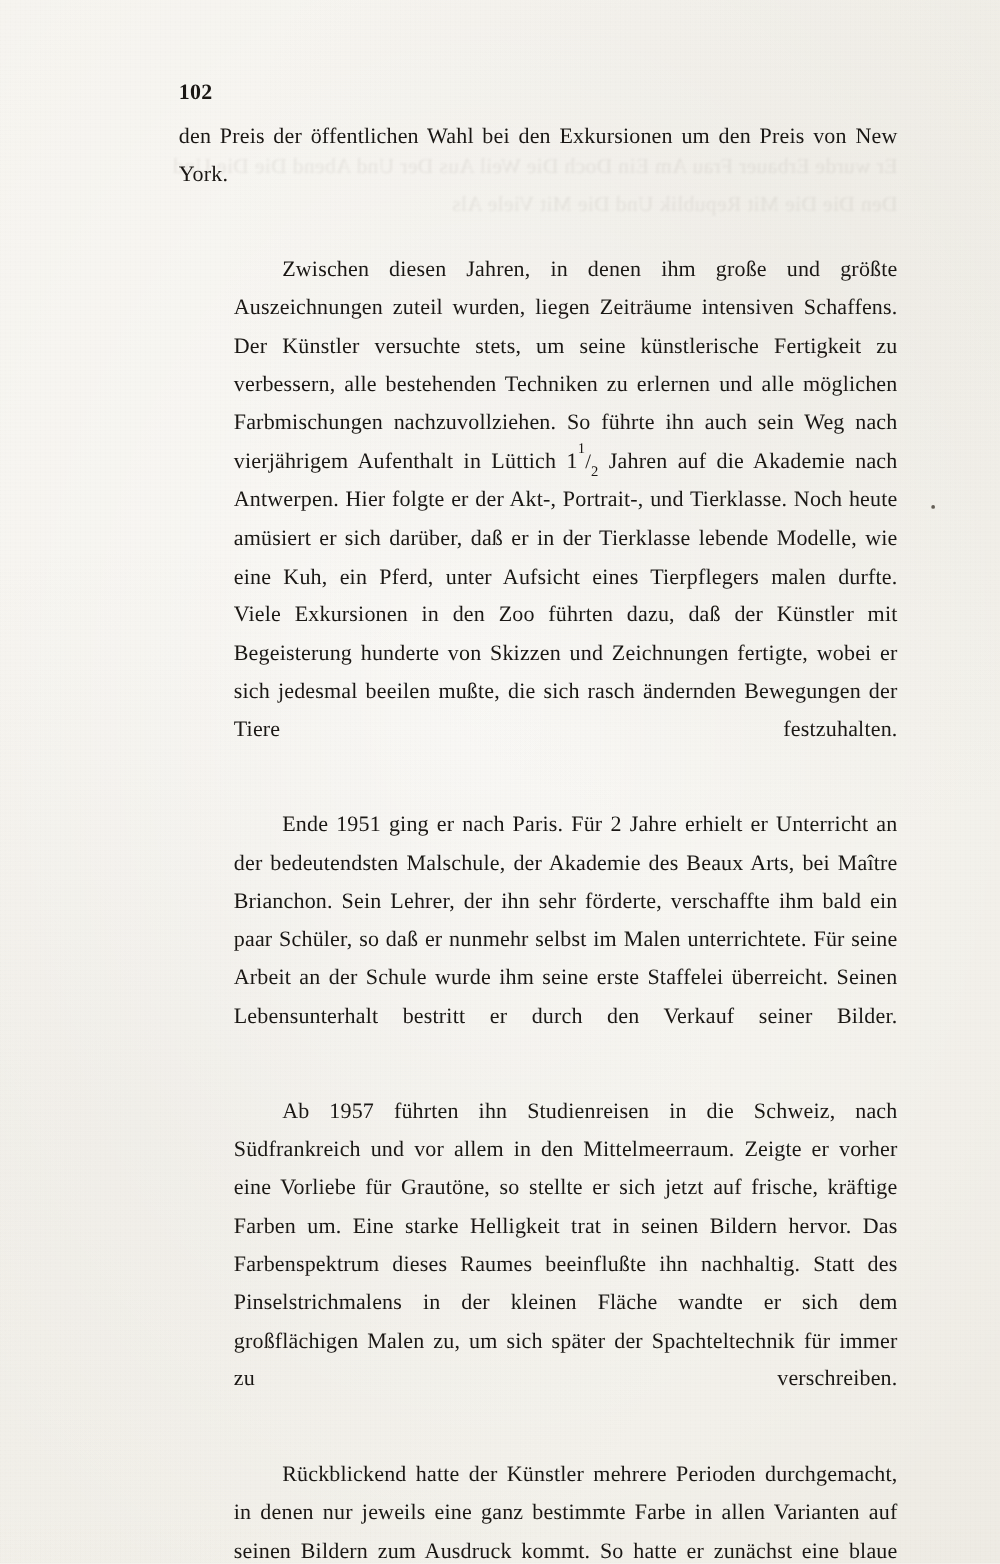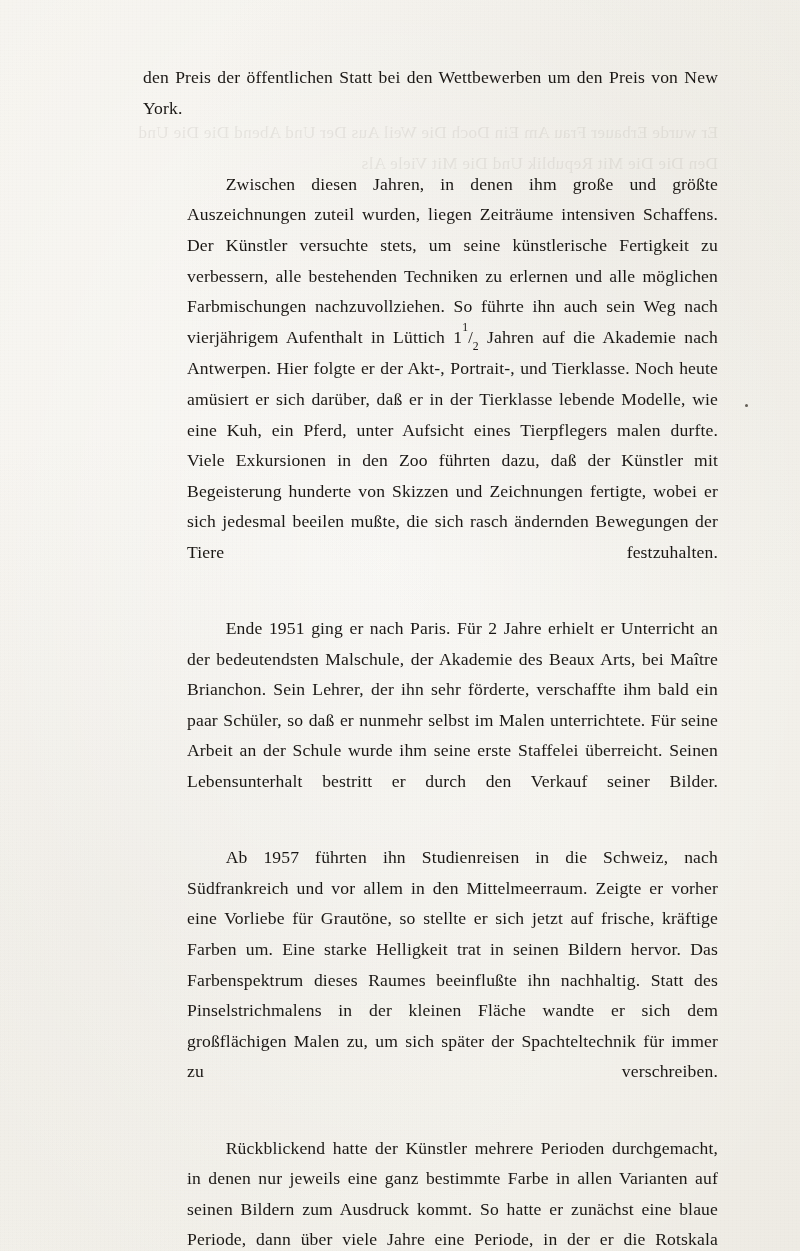--- a/index.html
+++ b/index.html
@@ -138,22 +138,23 @@
   <div class="grain"></div>
 
   <div class="bleed">Er wurde Erbauer Frau Am Ein Doch Die Weil Aus Der Und Abend Die Die Und Den Die Die Mit Republik Und Die Mit Viele Als</div>
 
   <div class="inkwash"></div>
 
   <div class="speck"></div>
 
   <div class="content">
 
+    <div class="folio">102</div>
 
-    <p class="para">den Preis der öffentlichen Statt bei den Wettbewerben um den Preis von New York.</p>
+    <p class="para">den Preis der öffentlichen Wahl bei den Exkursionen um den Preis von New York.</p>
 
     <p class="para indent"><span>Zwischen diesen Jahren, in denen ihm große und größte Auszeichnungen zuteil wurden, liegen Zeiträume intensiven Schaffens. Der Künstler versuchte stets, um seine künstlerische Fertigkeit zu verbessern, alle bestehenden Techniken zu erlernen und alle möglichen Farbmischungen nachzuvollziehen. So führte ihn auch sein Weg nach vierjährigem Aufenthalt in Lüttich 1</span><span class="frac"><sup>1</sup><span class="slash">/</span><sub>2</sub></span><span> Jahren auf die Akademie nach Antwerpen. Hier folgte er der Akt-, Portrait-, und Tierklasse. Noch heute amüsiert er sich darüber, daß er in der Tierklasse lebende Modelle, wie eine Kuh, ein Pferd, unter Aufsicht eines Tierpflegers malen durfte. Viele Exkursionen in den Zoo führten dazu, daß der Künstler mit Begeisterung hunderte von Skizzen und Zeichnungen fertigte, wobei er sich jedesmal beeilen mußte, die sich rasch ändernden Bewegungen der Tiere festzuhalten.</span></p>
 
     <p class="para indent">Ende 1951 ging er nach Paris. Für 2 Jahre erhielt er Unterricht an der bedeutendsten Malschule, der Akademie des Beaux Arts, bei Maître Brianchon. Sein Lehrer, der ihn sehr förderte, verschaffte ihm bald ein paar Schüler, so daß er nunmehr selbst im Malen unterrichtete. Für seine Arbeit an der Schule wurde ihm seine erste Staffelei überreicht. Seinen Lebensunterhalt bestritt er durch den Verkauf seiner Bilder.</p>
 
     <p class="para indent">Ab 1957 führten ihn Studienreisen in die Schweiz, nach Südfrankreich und vor allem in den Mittelmeerraum. Zeigte er vorher eine Vorliebe für Grautöne, so stellte er sich jetzt auf frische, kräftige Farben um. Eine starke Helligkeit trat in seinen Bildern hervor. Das Farbenspektrum dieses Raumes beeinflußte ihn nachhaltig. Statt des Pinselstrichmalens in der kleinen Fläche wandte er sich dem großflächigen Malen zu, um sich später der Spachteltechnik für immer zu verschreiben.</p>
 
     <p class="para indent">Rückblickend hatte der Künstler mehrere Perioden durchgemacht, in denen nur jeweils eine ganz bestimmte Farbe in allen Varianten auf seinen Bildern zum Ausdruck kommt. So hatte er zunächst eine blaue Periode, dann über viele Jahre eine Periode, in der er die Rotskala bevorzugte. 1967, bei</p>
 
   </div>

